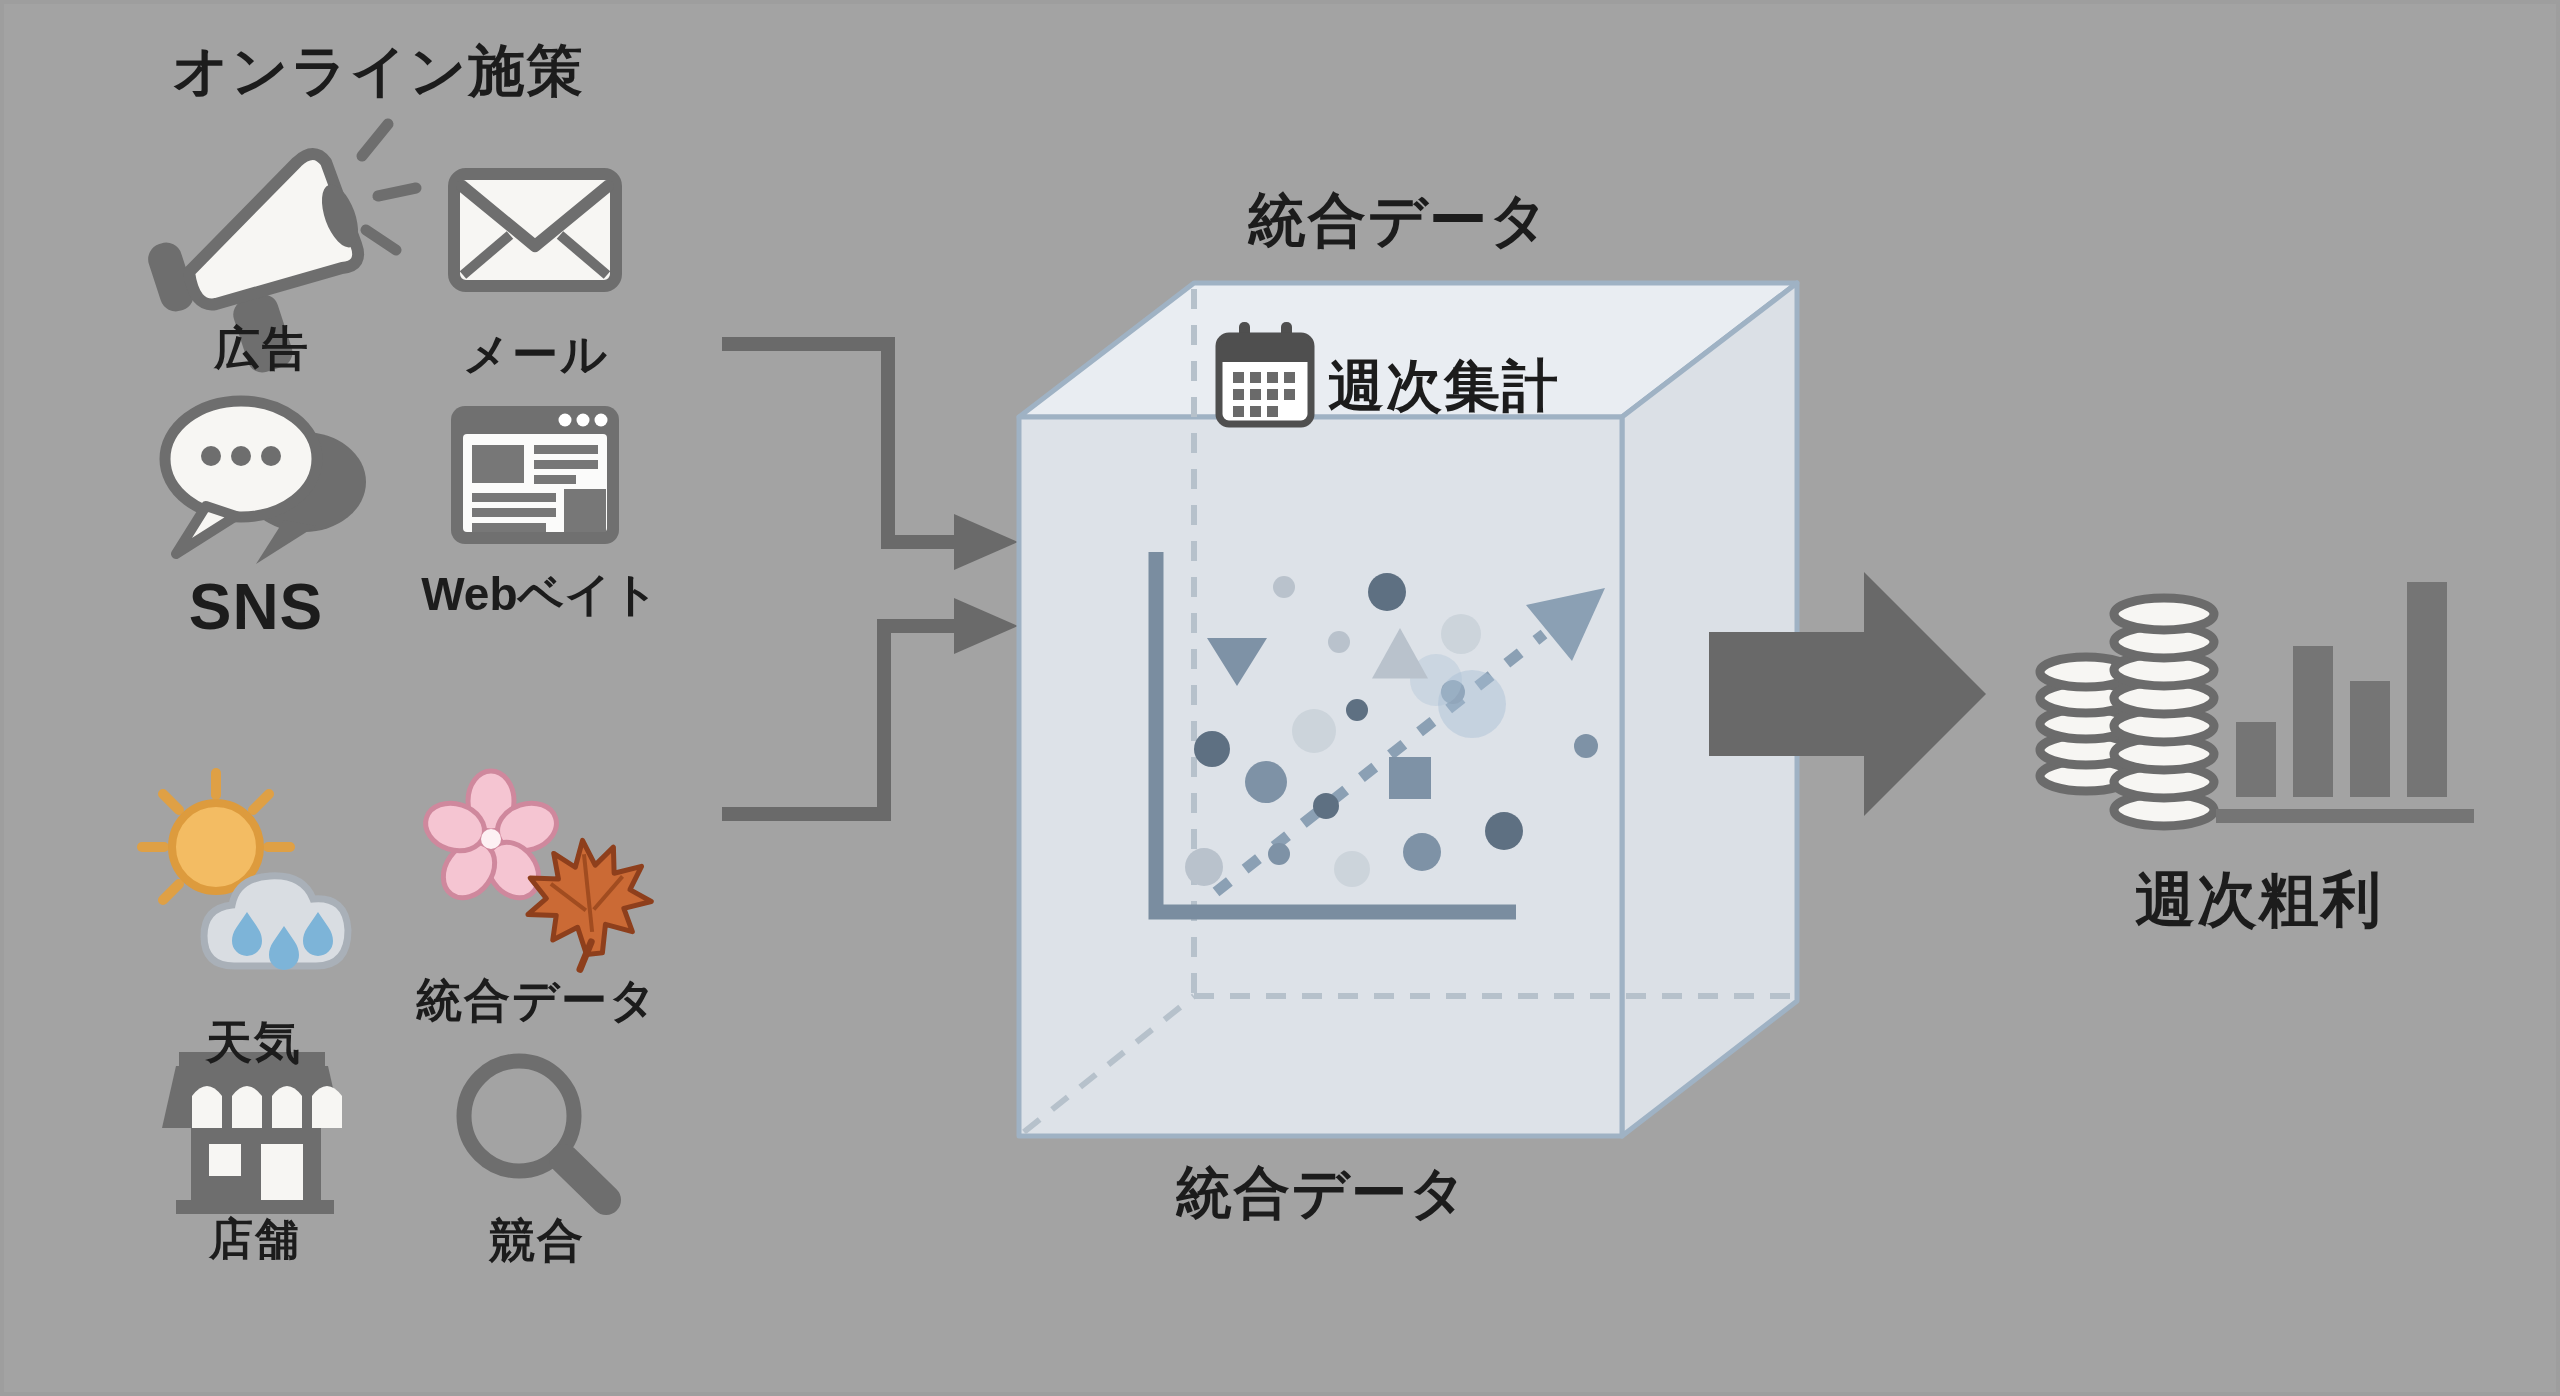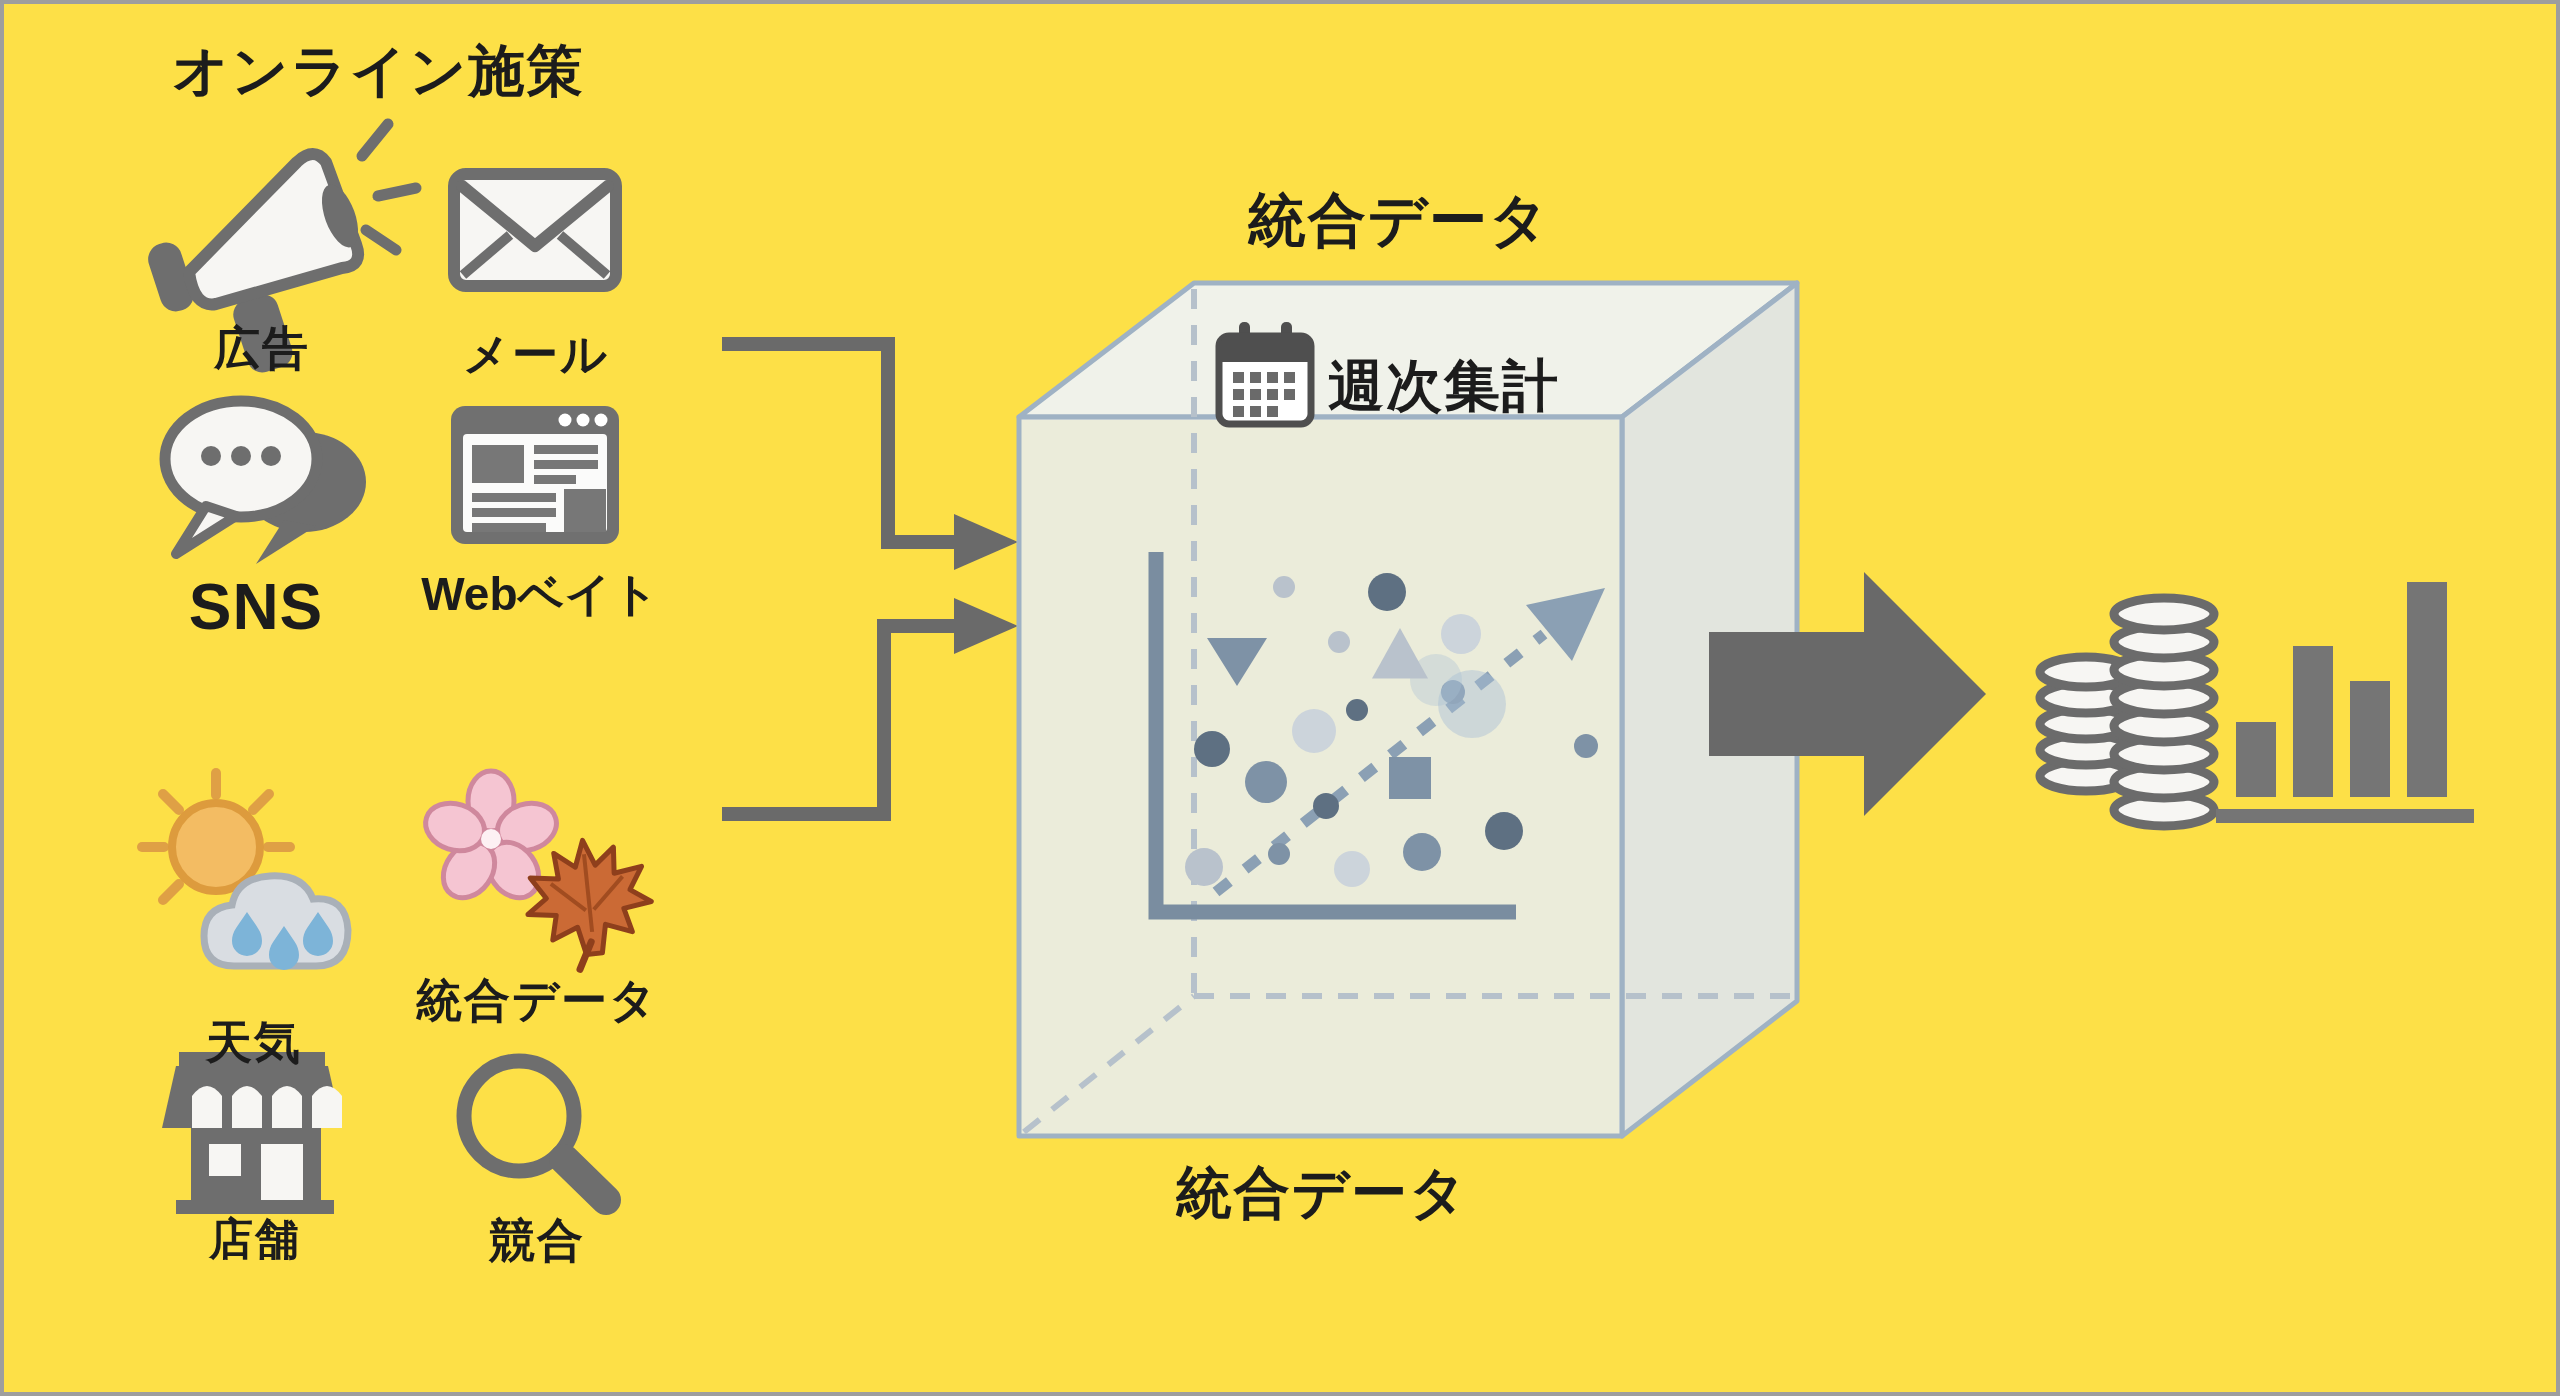--- a/index.html
+++ b/index.html
@@ -1,16 +1,16 @@
 <!DOCTYPE html>
 <html><head>
 <meta charset="utf-8">
 <style>
   html,body{margin:0;padding:0;background:#e8e8e6;}
-  .canvas{position:relative;width:2560px;height:1396px;background:#fde047;
+  .canvas{position:relative;width:2560px;height:1396px;background:#a3a3a3;
           border:4px solid #9e9e9e;box-sizing:border-box;overflow:hidden;
           font-family:"Liberation Sans", sans-serif;}
   svg.layer{position:absolute;left:0;top:0;width:2560px;height:1396px;}
   .lbl{position:absolute;font-weight:700;color:#1c1c1c;white-space:nowrap;
        transform:translateX(-50%);letter-spacing:2px;
        font-family:"Liberation Sans", sans-serif;}
   .lbl.left{transform:none;}
 </style>
 </head>
 <body>
@@ -242,13 +242,14 @@
   <div class="lbl" style="left:250px;top:1008px;font-size:46px">天気</div>
   <div class="lbl" style="left:533px;top:966px;font-size:46px">統合データ</div>
   <div class="lbl" style="left:251px;top:1206px;font-size:44px">店舗</div>
   <div class="lbl" style="left:533px;top:1206px;font-size:46px">競合</div>
 
 
   <div class="lbl" style="left:1395px;top:178px;font-size:58px">統合データ</div>
   <div class="lbl left" style="left:1324px;top:345px;font-size:56px">週次集計</div>
   <div class="lbl" style="left:1318px;top:1152px;font-size:56px">統合データ</div>
 
+  <div class="lbl" style="left:2255px;top:856px;font-size:60px">週次粗利</div>
 </div>
 
 </body></html>

